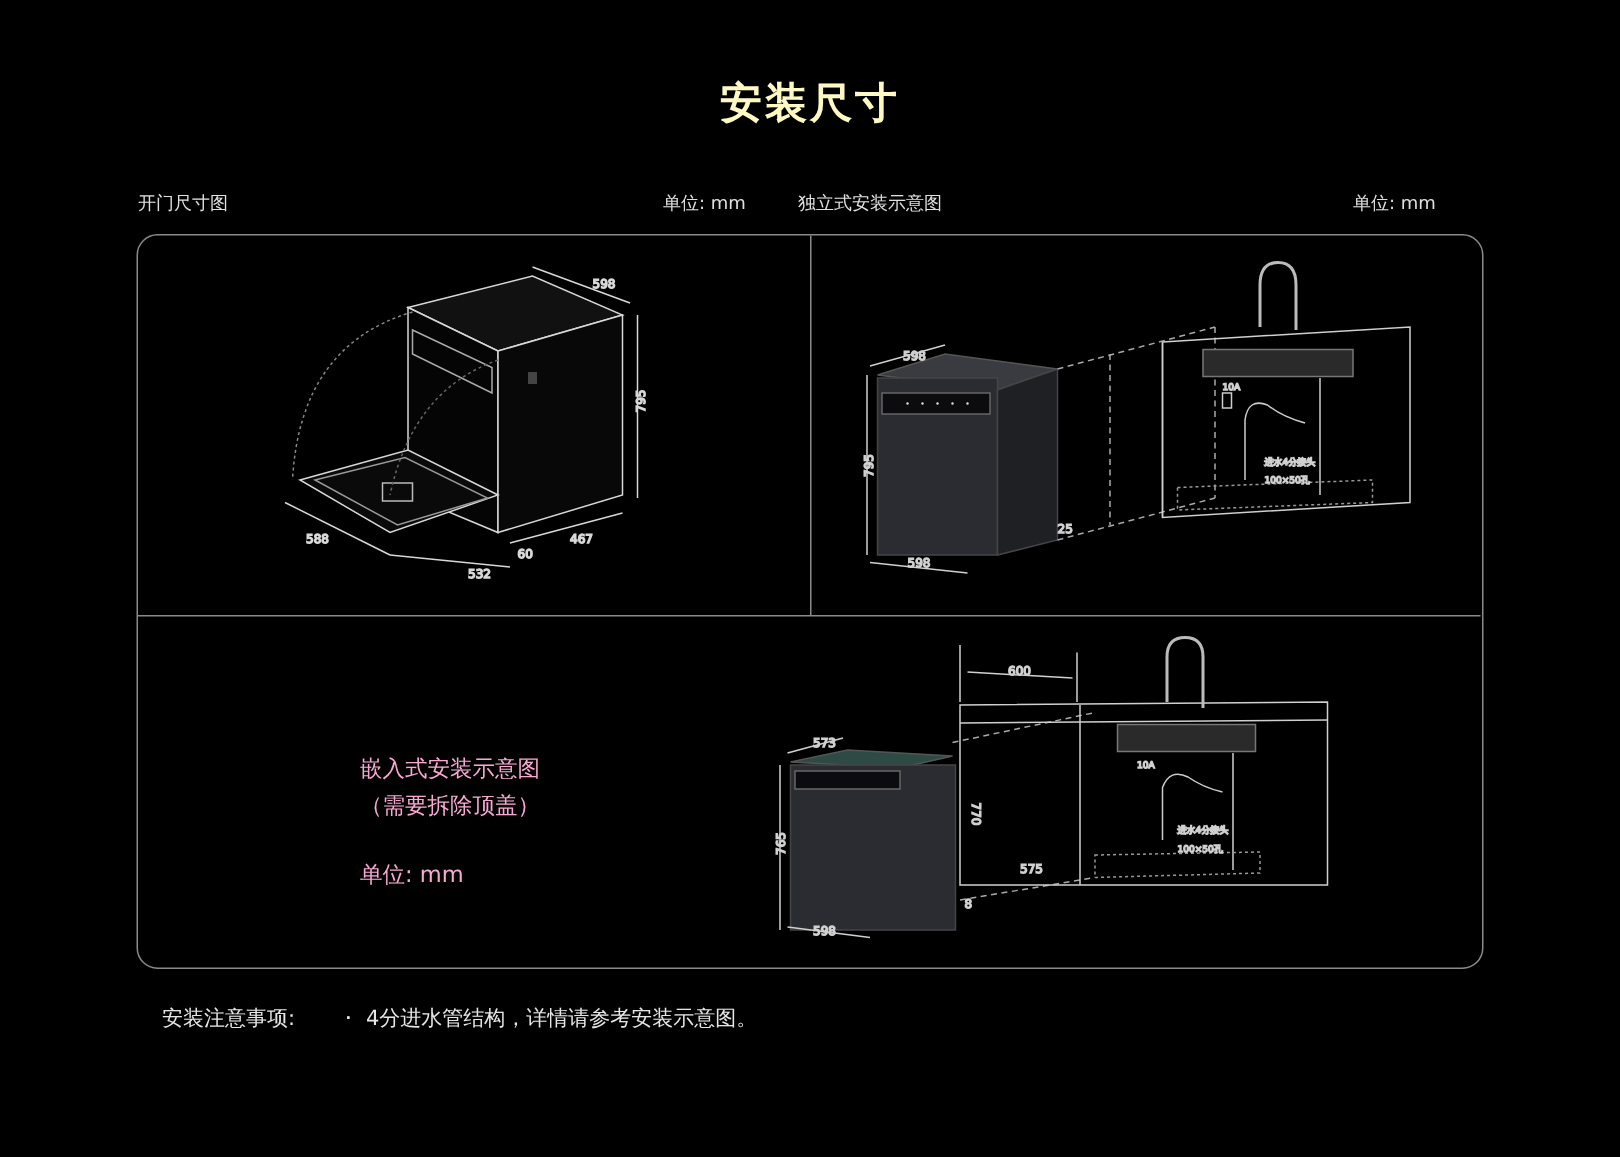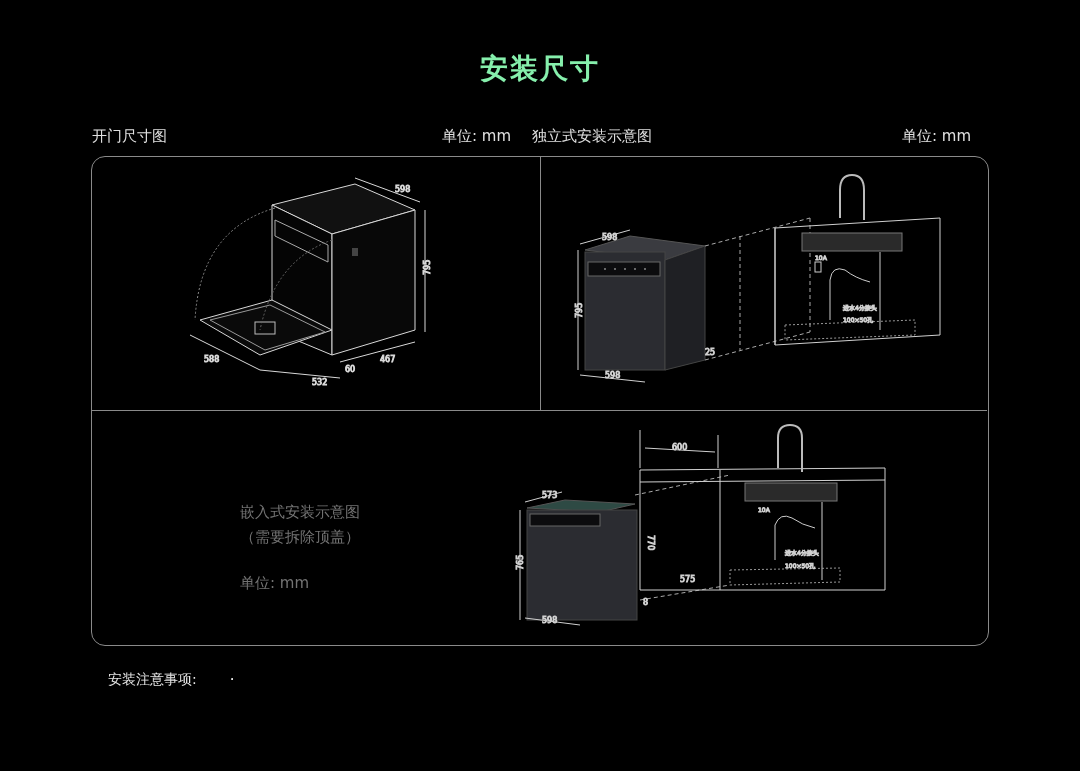--- a/index.html
+++ b/index.html
@@ -1,28 +1,28 @@
 <!DOCTYPE html>
 <html><head>
 <meta charset="utf-8">
 <style>
   html,body{margin:0;padding:0;background:#000;}
   body{width:1080px;height:771px;position:relative;overflow:hidden;color:#e6e6e6;font-family:"DejaVu Sans","Liberation Sans",sans-serif;}
-  .title{position:absolute;top:50px;left:0;width:1080px;text-align:center;font-size:28px;font-weight:bold;color:#86efac;letter-spacing:2px;}
-  .lbl{position:absolute;font-size:15px;color:#e0e0e0;}
+  .title{position:absolute;top:50px;left:0;width:1080px;text-align:center;font-size:28px;font-weight:bold;color:#fef9c3;letter-spacing:2px;}
+  .lbl{position:absolute;font-size:12px;color:#e0e0e0;}
   .panel{position:absolute;border:1px solid #8a8a8a;border-radius:14px;}
   .divider{position:absolute;background:#8a8a8a;}
   svg{position:absolute;}
   .dim{font-size:8px;fill:#cfcfcf;font-family:"DejaVu Sans",sans-serif;}
   .notes{position:absolute;top:667px;left:108px;font-size:14px;color:#e6e6e6;line-height:24px;}
   .notes .head{position:absolute;left:0;top:0;white-space:nowrap;text-align:center;}
   .notes .list{position:absolute;left:122px;top:0;width:680px;}
   .notes .item{position:relative;padding-left:14px;white-space:nowrap;}
   .notes .item .dot{position:absolute;left:0;top:0;}
-  .side-text{position:absolute;left:240px;font-size:15px;color:#737373;}
+  .side-text{position:absolute;left:240px;font-size:15px;color:#f9a8d4;}
 </style>
 </head>
 <body>
 
 <div class="title">安装尺寸</div>
 
 <div class="lbl" style="left:92px;top:127px;">开门尺寸图</div>
 <div class="lbl" style="left:442px;top:127px;">单位: mm</div>
 <div class="lbl" style="left:532px;top:127px;">独立式安装示意图</div>
 <div class="lbl" style="left:902px;top:127px;">单位: mm</div>
@@ -121,14 +121,15 @@
   <text class="dim" x="258" y="92" style="font-size:6px">10A</text>
   <text class="dim" x="285" y="135" style="font-size:6px">进水4分接头</text>
   <text class="dim" x="285" y="148" style="font-size:6px">100×50孔</text>
 </svg>
 
 <div class="notes">
   <div class="head">安装注意事项:</div>
   <div class="list">
     <div class="item"><span class="dot">·</span></div>
     <div class="item"><span class="dot">·</span></div>
+    <div class="item"><span>4分进水管结构，详情请参考安装示意图。</span></div>
   </div>
 </div>
 
 </body></html>

